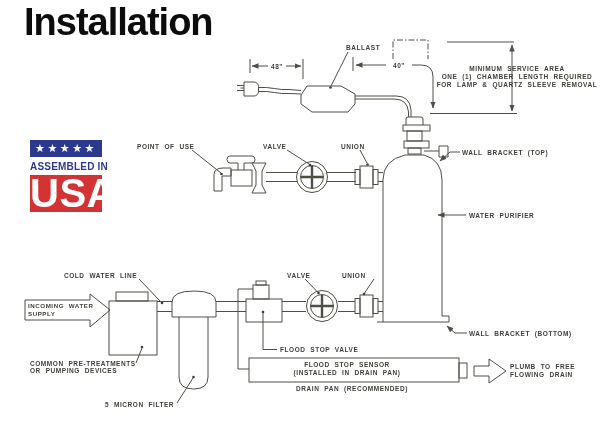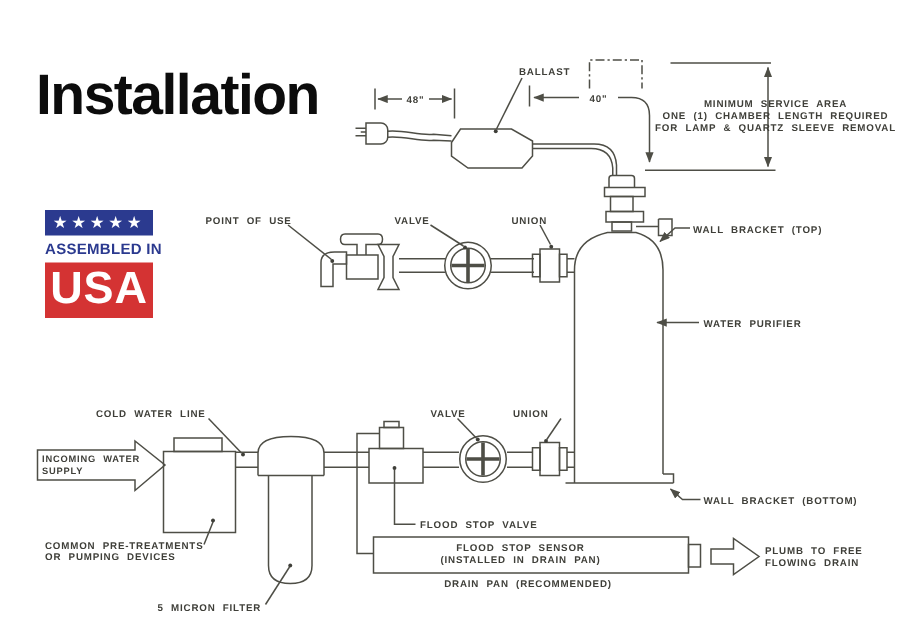--- a/index.html
+++ b/index.html
@@ -1,25 +1,25 @@
 <!DOCTYPE html>
 <html><head>
 <meta charset="utf-8">
 <style>
   html,body{margin:0;padding:0;background:#fff;}
   .stage{position:relative;width:600px;height:423px;background:#ffffff;overflow:hidden;
          font-family:"Liberation Sans",sans-serif;}
   .title{position:absolute;left:24px;top:1px;font-size:38px;font-weight:bold;
-         letter-spacing:-1px;color:#0c0c0c;margin-top:42px;}
+         letter-spacing:-1px;color:#0c0c0c;}
   .badge{position:absolute;left:30px;top:140px;width:72px;text-align:center;}
   .badge-stars{background:#2b3a8f;color:#fff;height:17px;line-height:17px;
                font-size:11px;letter-spacing:2.5px;font-family:"DejaVu Sans",sans-serif;}
   .badge-assembled{color:#2b3a8f;font-weight:bold;font-size:10px;margin-top:4px;
                    letter-spacing:0.2px;white-space:nowrap;}
-  .badge-usa{background:#d43333;color:#fff;font-weight:bold;font-size:30px;height:37px;
+  .badge-usa{background:#d43333;color:#fff;font-weight:bold;font-size:40px;height:37px;
              line-height:36px;margin-top:3px;letter-spacing:0.5px;}
   svg{position:absolute;left:0;top:0;}
   svg text{font-family:"Liberation Sans",sans-serif;font-size:6.5px;font-weight:bold;
            fill:#3f3f39;letter-spacing:0.55px;word-spacing:2.5px;}
   .st{stroke:#4e4e46;fill:none;stroke-width:1;}
   .st2{stroke:#4e4e46;fill:none;stroke-width:2.4;}
   .dot{fill:#3f3f39;stroke:none;}
 </style>
 </head>
 <body>

